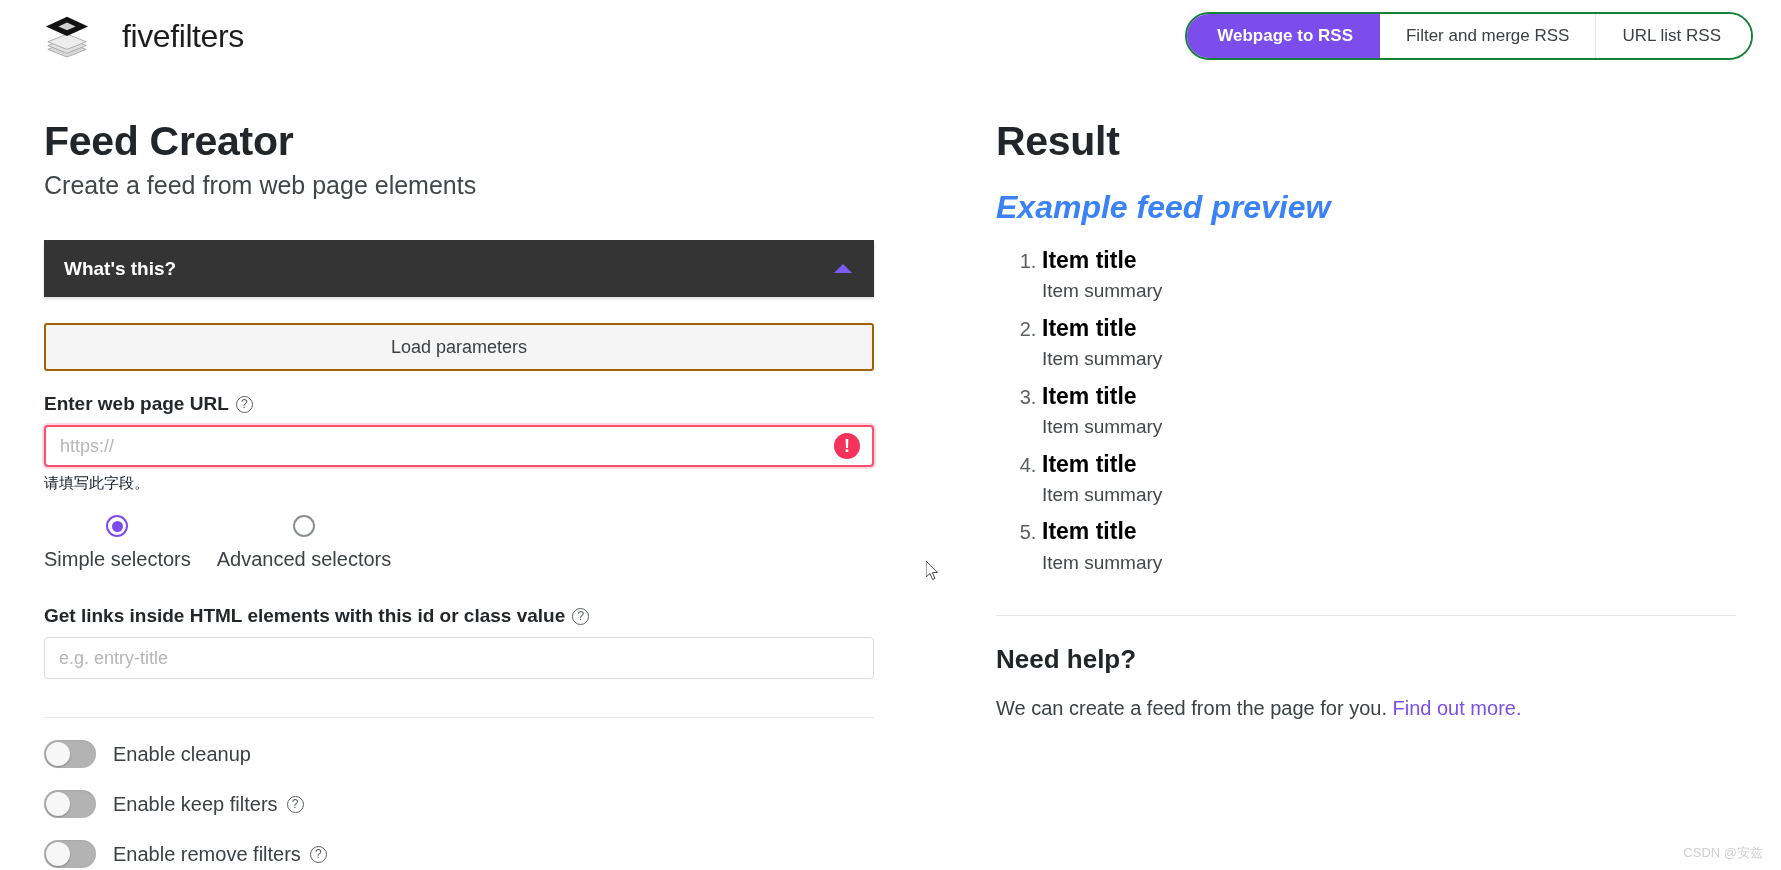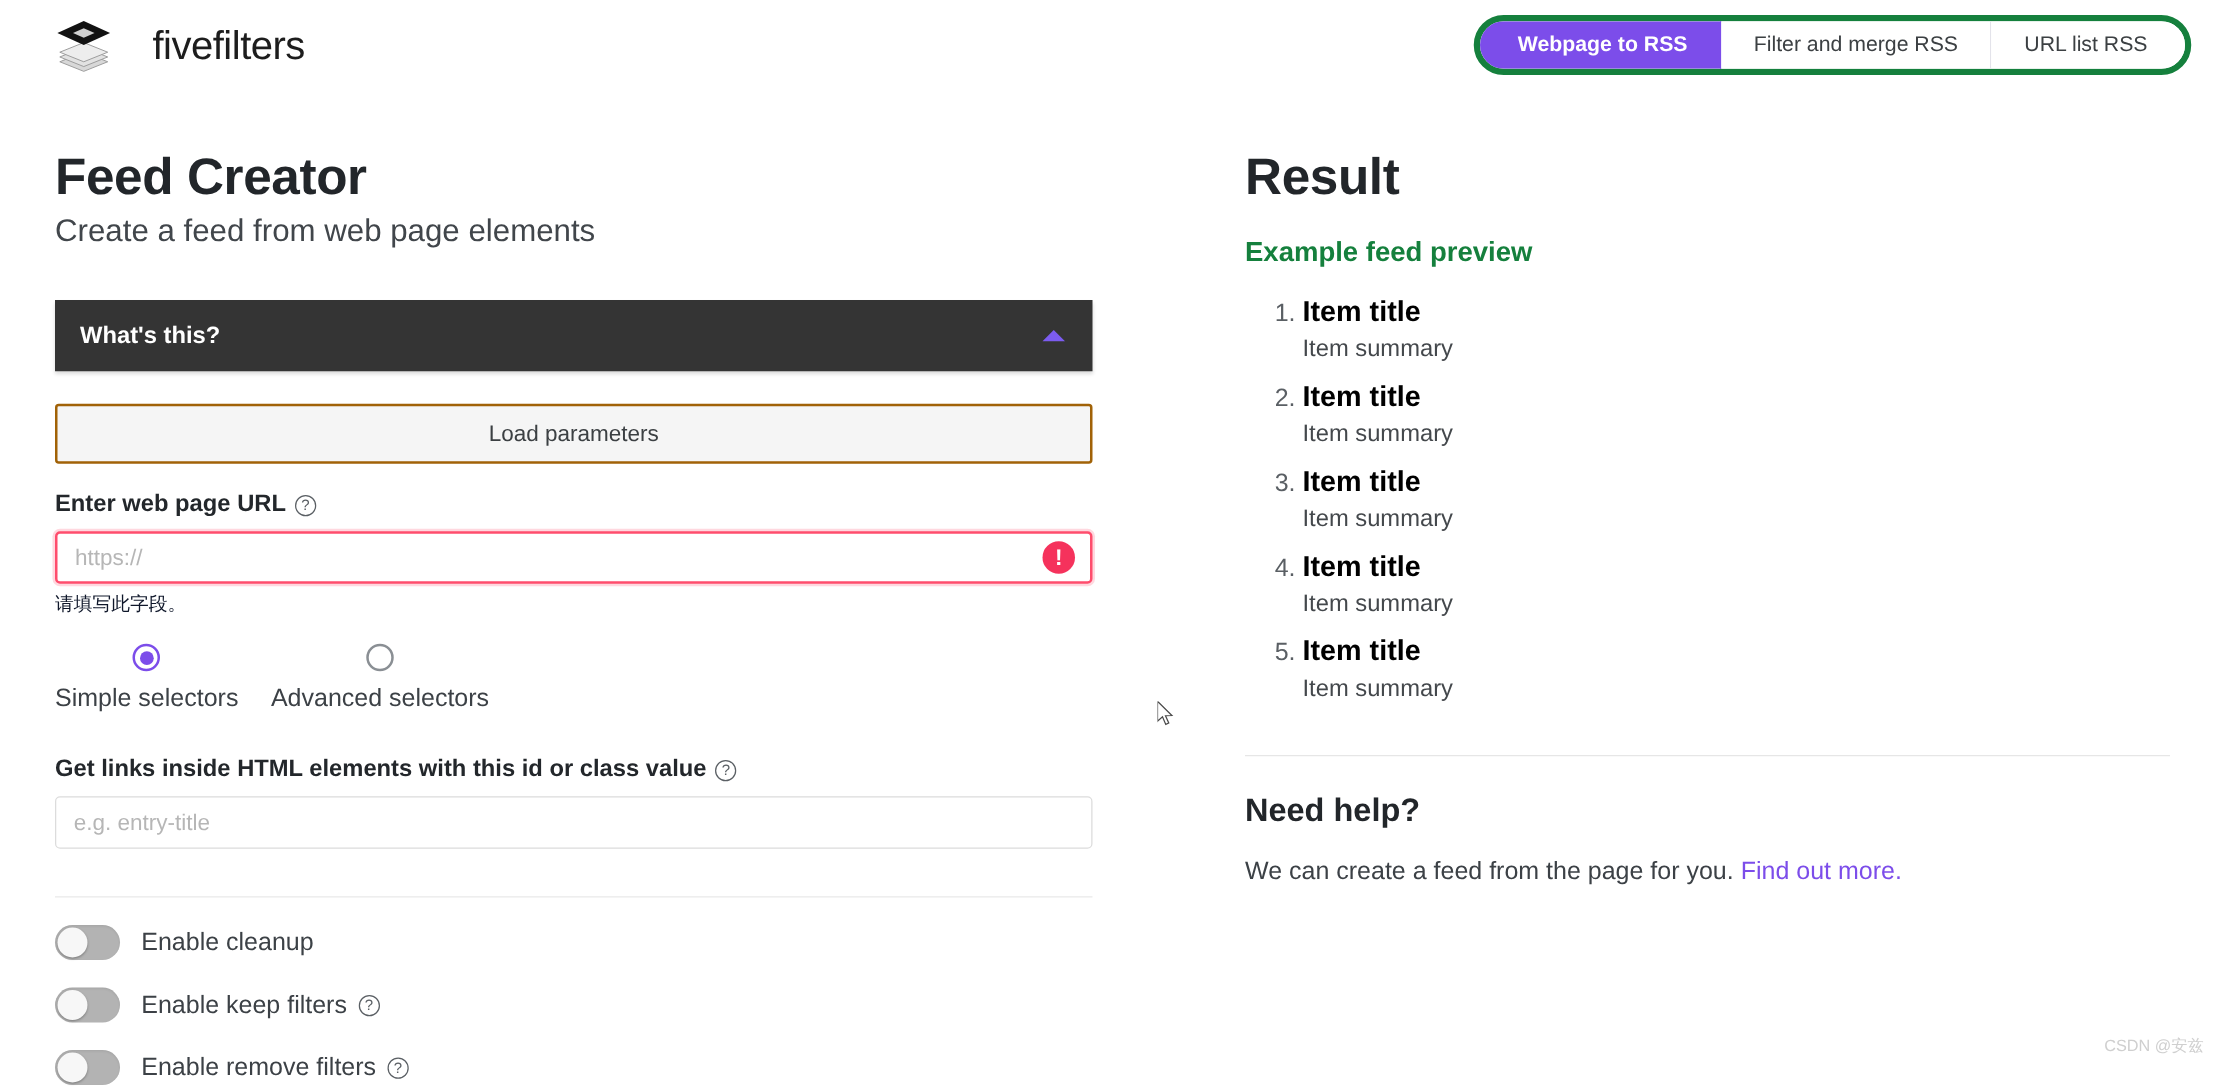--- a/index.html
+++ b/index.html
@@ -28,21 +28,21 @@
   .brand-name {
     font-size: 32px;
     letter-spacing: -0.4px;
     color: #1d1d1d;
     font-weight: 400;
   }
 
   .nav-group {
     display: flex;
     align-items: stretch;
-    border: 5px solid #15803d;
+    border: 2px solid #15803d;
     border-radius: 26px;
     overflow: hidden;
     height: 48px;
     background: #fff;
   }
   .nav-btn {
     display: flex;
     align-items: center;
     padding: 0 26px;
     font-size: 17px;
@@ -242,25 +242,26 @@
 
   
   h2.result-title {
     font-size: 41px;
     font-weight: 700;
     margin: 0 0 24px 0;
     color: #22262a;
     letter-spacing: -0.3px;
   }
   .preview-link {
-    font-size: 22px;
-    font-weight: 700;
-    color: #15803d;
+    font-size: 32px;
+    font-weight: 700;
+    color: #3b82f6;
     margin: 0 0 18px 0;
     cursor: pointer;
+    font-style: italic;
   }
   ol.feed-list {
     margin: 0;
     padding-left: 46px;
     list-style-position: outside;
   }
   ol.feed-list li {
     margin-bottom: 2px;
     color: #5a5f64;
     font-size: 20px;
@@ -292,21 +293,21 @@
 
   .cursor-arrow {
     position: absolute;
     left: 926px; top: 561px;
     width: 14px; height: 20px;
     pointer-events: none;
   }
 
   .watermark {
     position: absolute;
-    right: 18px; bottom: 24px;
+    right: 18px; bottom: 8px;
     font-size: 13px;
     color: #cfcfcf;
   }
 </style>
 </head>
 <body>
 
 <div class="topbar">
   <div class="brand">
     <svg class="brand-mark" viewBox="0 0 48 48">

